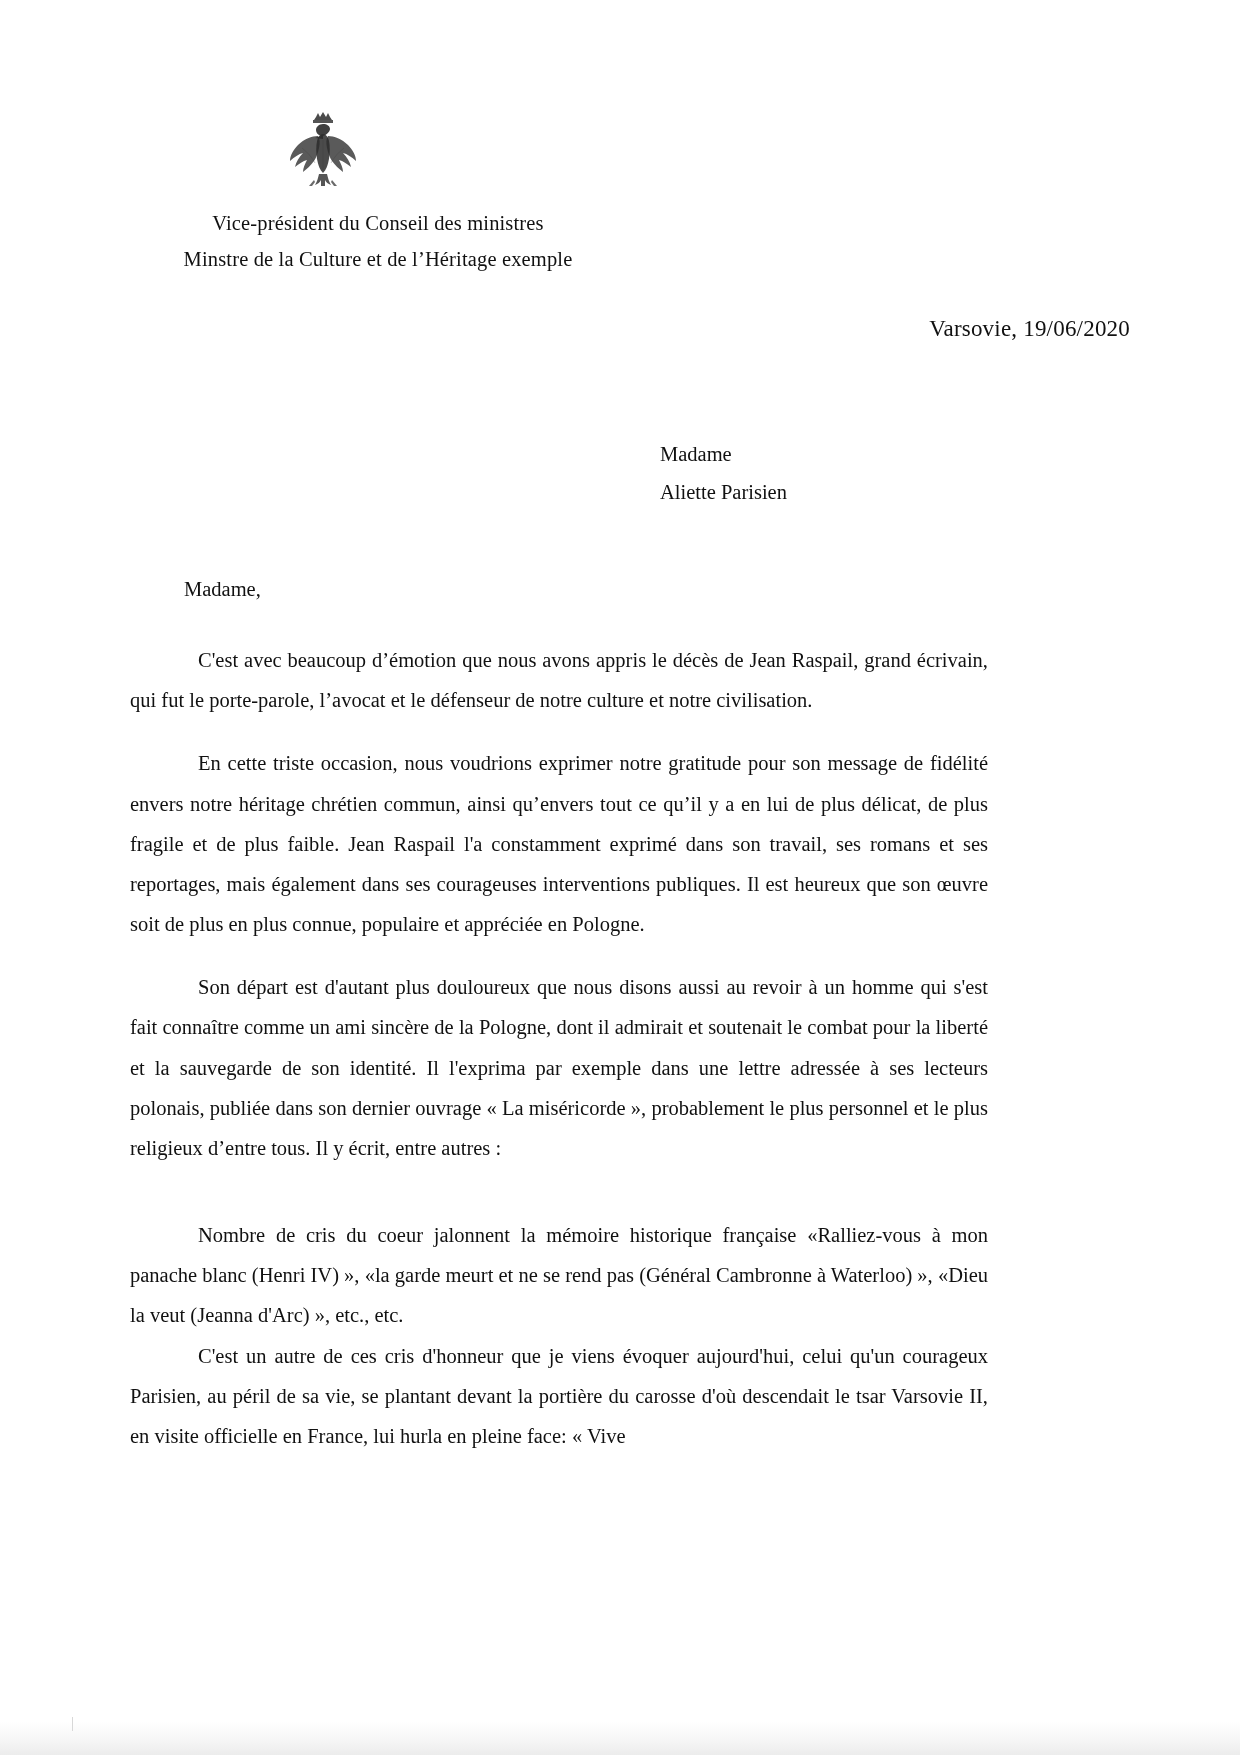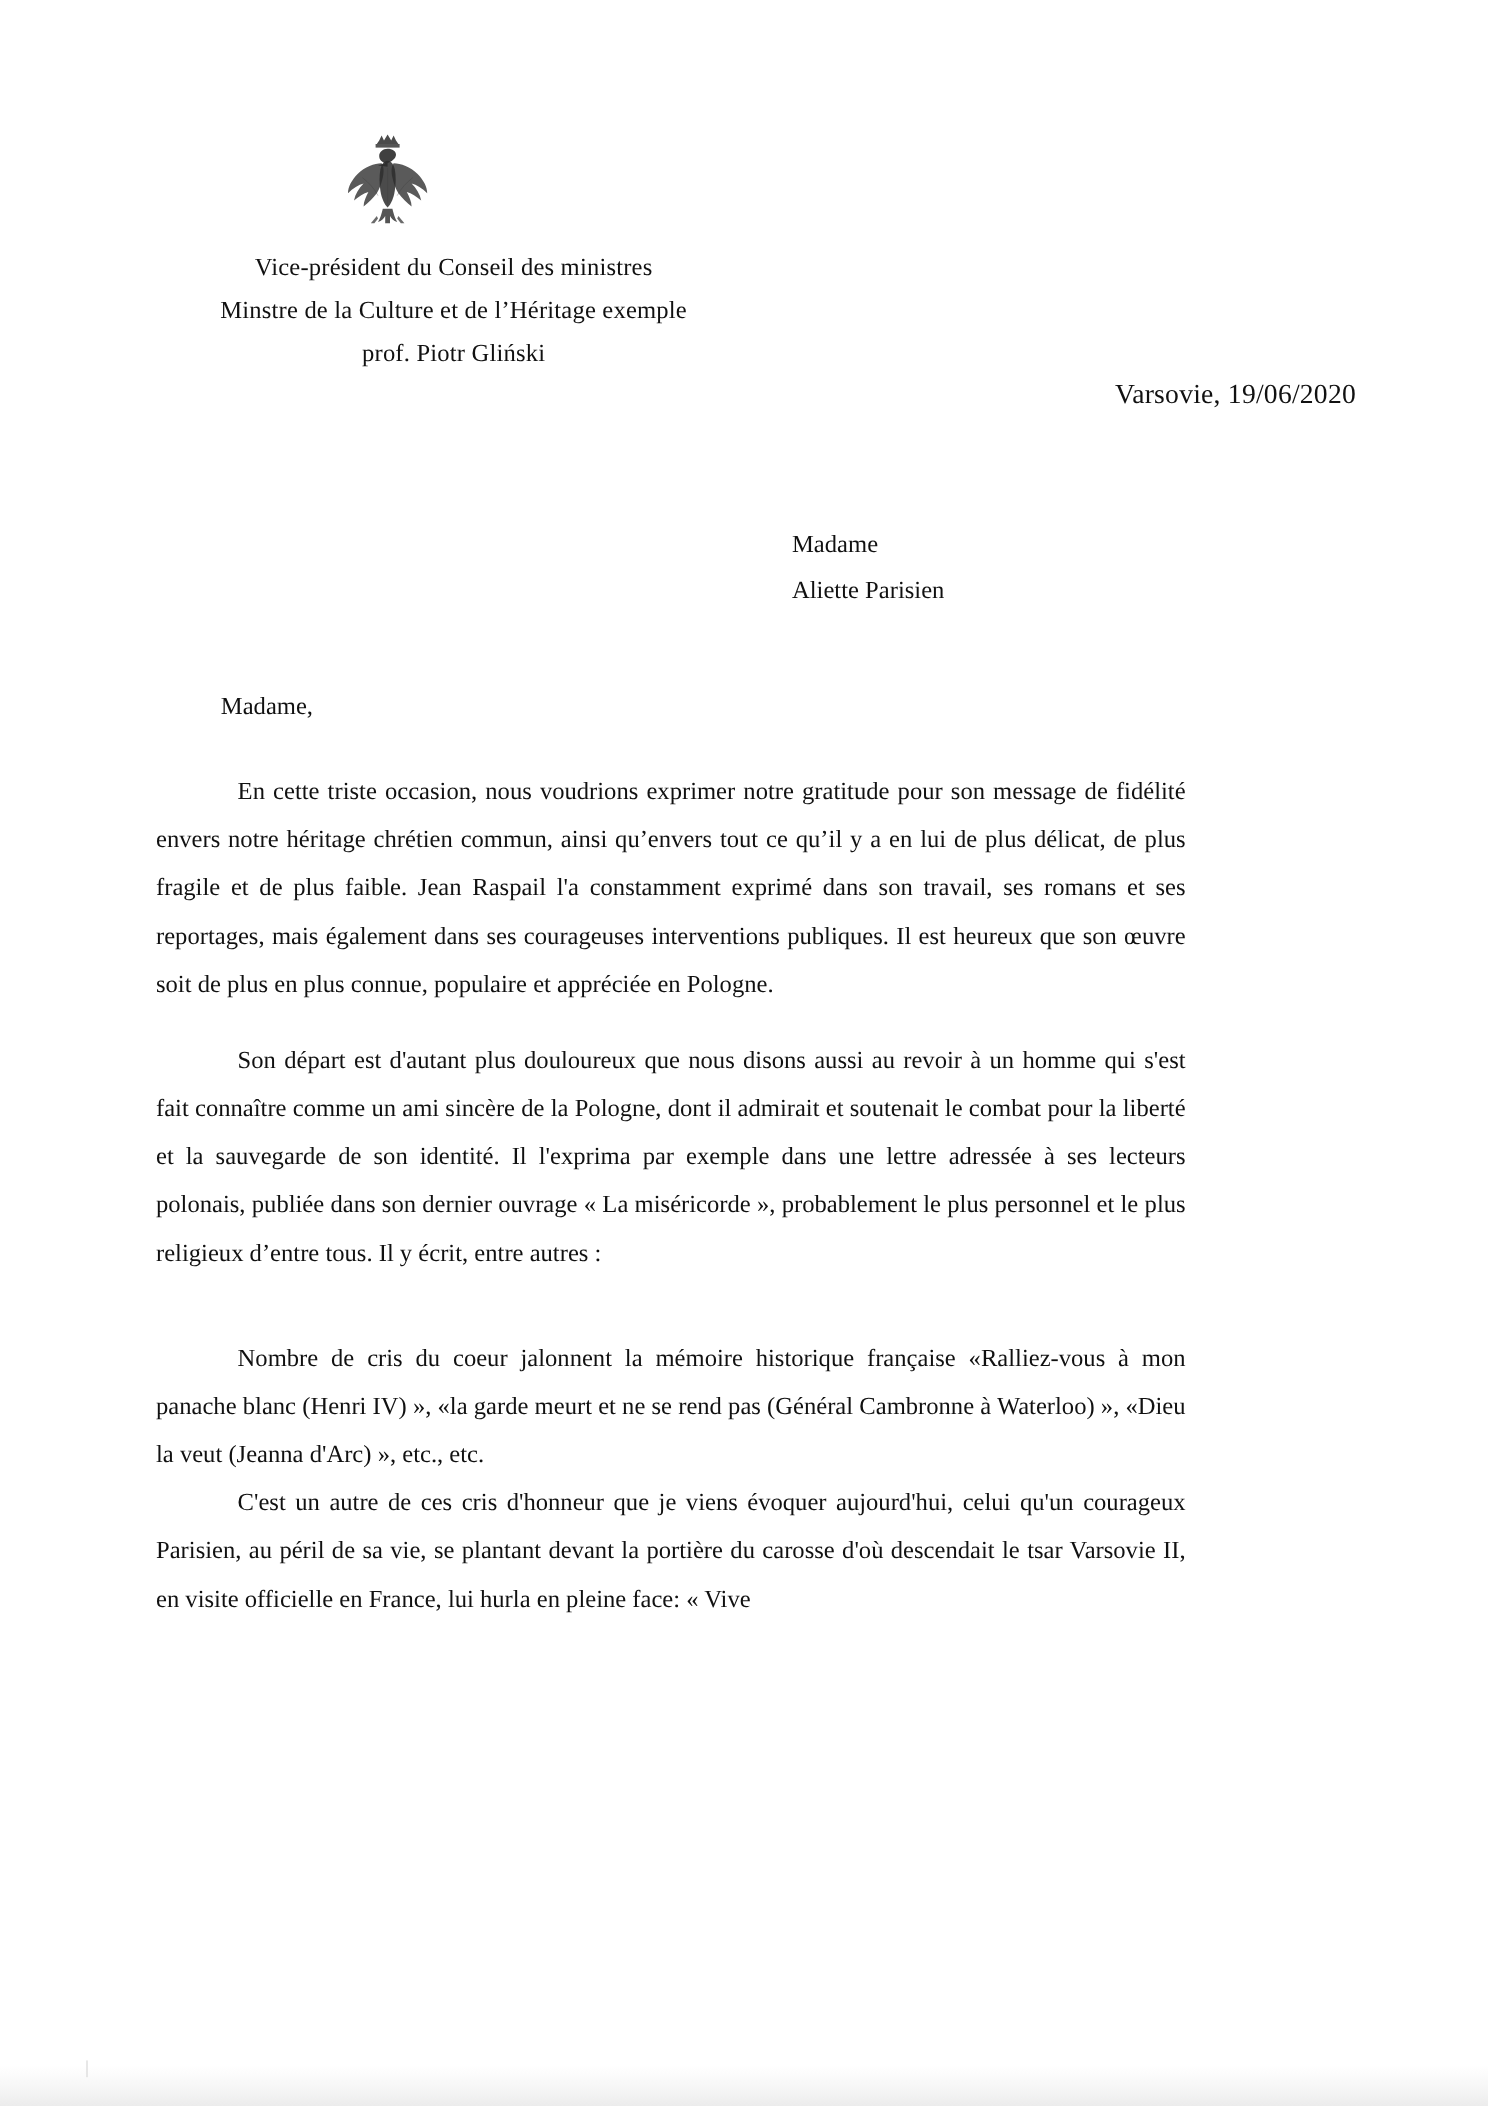--- a/index.html
+++ b/index.html
@@ -148,33 +148,33 @@
         <path d="M24 40 c5 4 10 9 13 15"></path>
         <path d="M66 40 c-5 4 -10 9 -13 15"></path>
         <path d="M45 32 l0 30"></path>
       </g>
     </svg>
   </div>
 
   <div class="header">
     <div class="line">Vice-président du Conseil des ministres</div>
     <div class="line">Minstre de la Culture et de l’Héritage exemple</div>
-    <div class="line">prof. Piotr Gliński</div>
   </div>
 
   <div class="date">Varsovie, 19/06/2020</div>
 
   <div class="addressee">
     <div>Madame</div>
     <div>Aliette Parisien</div>
   </div>
 
   <div class="salutation">Madame,</div>
 
   <div class="body-text">
+    <p>C'est avec beaucoup d’émotion que nous avons appris le décès de Jean Raspail, grand écrivain, qui fut le porte-parole, l’avocat et le défenseur de notre culture et notre civilisation.</p>
     <p>En cette triste occasion, nous voudrions exprimer notre gratitude pour son message de fidélité envers notre héritage chrétien commun, ainsi qu’envers tout ce qu’il y a en lui de plus délicat, de plus fragile et de plus faible. Jean Raspail l'a constamment exprimé dans son travail, ses romans et ses reportages, mais également dans ses courageuses interventions publiques. Il est heureux que son œuvre soit de plus en plus connue, populaire et appréciée en Pologne.</p>
     <p>Son départ est d'autant plus douloureux que nous disons aussi au revoir à un homme qui s'est fait connaître comme un ami sincère de la Pologne, dont il admirait et soutenait le combat pour la liberté et la sauvegarde de son identité. Il l'exprima par exemple dans une lettre adressée à ses lecteurs polonais, publiée dans son dernier ouvrage « La miséricorde », probablement le plus personnel et le plus religieux d’entre tous. Il y écrit, entre autres :</p>
     <div class="spacer-quote"></div>
     <p class="quote">Nombre de cris du coeur jalonnent la mémoire historique française «Ralliez-vous à mon panache blanc (Henri IV) », «la garde meurt et ne se rend pas (Général Cambronne à Waterloo) », «Dieu la veut (Jeanna d'Arc) », etc., etc.</p>
     <p class="quote tight">C'est un autre de ces cris d'honneur que je viens évoquer aujourd'hui, celui qu'un courageux Parisien, au péril de sa vie, se plantant devant la portière du carosse d'où descendait le tsar Varsovie II, en visite officielle en France, lui hurla en pleine face: « Vive</p>
   </div>
 
   <div class="scan-edge"></div>
   <div class="scan-edge-line"></div>
 </div>

